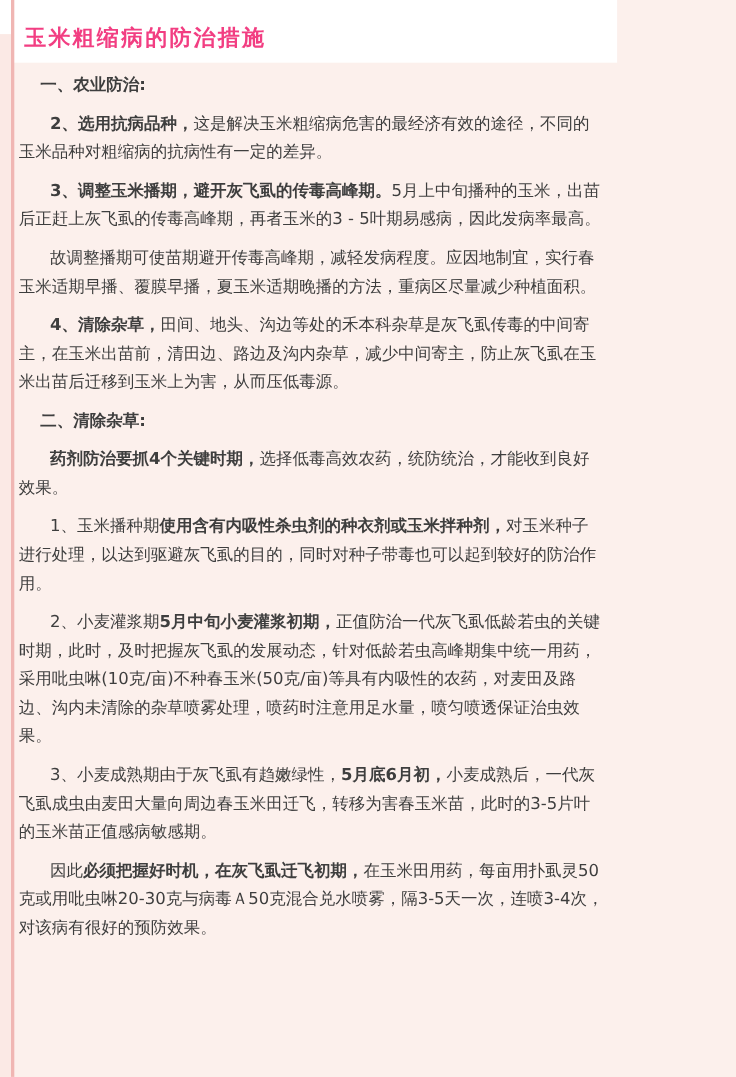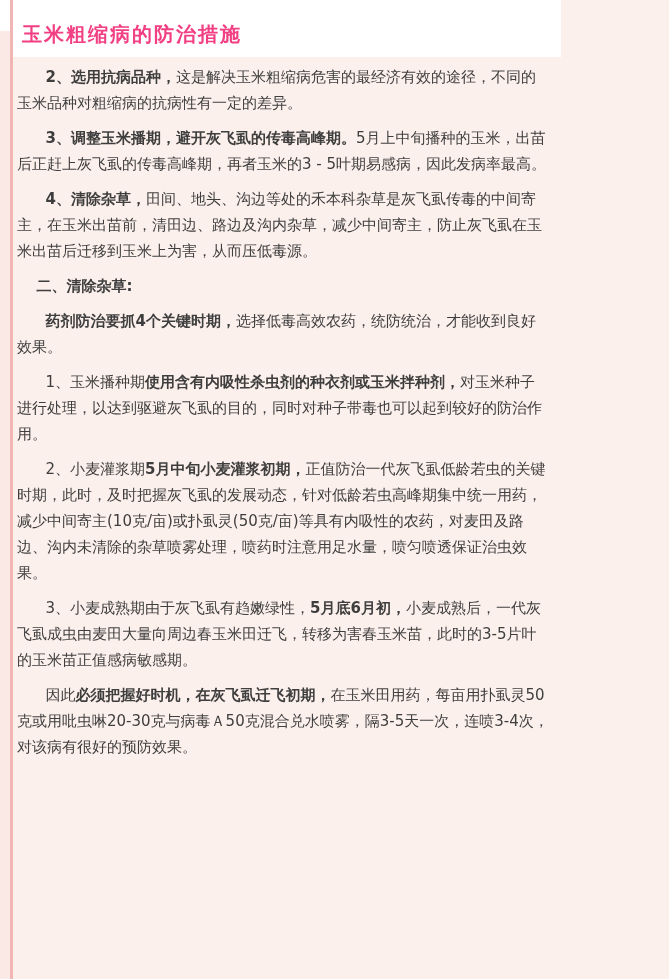--- a/index.html
+++ b/index.html
@@ -78,23 +78,25 @@
 </style>
 </head>
 <body>
 
 <div class="page">
   <div class="header-band"></div>
   <div class="gutter-pink"></div>
   <div class="vrule"></div>
   <h1 class="page-title">玉米粗缩病的防治措施</h1>
   <div class="article">
+      <p class="para heading"><span class="run bold">一、农业防治:</span></p>
       <p class="para"><span class="run bold">2、选用抗病品种，</span><span class="run">这是解决玉米粗缩病危害的最经济有效的途径，不同的玉米品种对粗缩病的抗病性有一定的差异。</span></p>
       <p class="para"><span class="run bold">3、调整玉米播期，避开灰飞虱的传毒高峰期。</span><span class="run">5月上中旬播种的玉米，出苗后正赶上灰飞虱的传毒高峰期，再者玉米的3 - 5叶期易感病，因此发病率最高。</span></p>
+      <p class="para"><span class="run">故调整播期可使苗期避开传毒高峰期，减轻发病程度。应因地制宜，实行春玉米适期早播、覆膜早播，夏玉米适期晚播的方法，重病区尽量减少种植面积。</span></p>
       <p class="para"><span class="run bold">4、清除杂草，</span><span class="run">田间、地头、沟边等处的禾本科杂草是灰飞虱传毒的中间寄主，在玉米出苗前，清田边、路边及沟内杂草，减少中间寄主，防止灰飞虱在玉米出苗后迁移到玉米上为害，从而压低毒源。</span></p>
       <p class="para heading"><span class="run bold">二、清除杂草:</span></p>
       <p class="para"><span class="run bold">药剂防治要抓4个关键时期，</span><span class="run">选择低毒高效农药，统防统治，才能收到良好效果。</span></p>
       <p class="para"><span class="run">1、玉米播种期</span><span class="run bold">使用含有内吸性杀虫剂的种衣剂或玉米拌种剂，</span><span class="run">对玉米种子进行处理，以达到驱避灰飞虱的目的，同时对种子带毒也可以起到较好的防治作用。</span></p>
-      <p class="para"><span class="run">2、小麦灌浆期</span><span class="run bold">5月中旬小麦灌浆初期，</span><span class="run">正值防治一代灰飞虱低龄若虫的关键时期，此时，及时把握灰飞虱的发展动态，针对低龄若虫高峰期集中统一用药，减少中间寄主(10克/亩)或扑虱灵(50克/亩)等具有内吸性的农药，对麦田及路边、沟内未清除的杂草喷雾处理，喷药时注意用足水量，喷匀喷透保证治虫效果。</span></p>
+      <p class="para"><span class="run">2、小麦灌浆期</span><span class="run bold">5月中旬小麦灌浆初期，</span><span class="run">正值防治一代灰飞虱低龄若虫的关键时期，此时，及时把握灰飞虱的发展动态，针对低龄若虫高峰期集中统一用药，采用吡虫啉(10克/亩)不种春玉米(50克/亩)等具有内吸性的农药，对麦田及路边、沟内未清除的杂草喷雾处理，喷药时注意用足水量，喷匀喷透保证治虫效果。</span></p>
       <p class="para"><span class="run">3、小麦成熟期由于灰飞虱有趋嫩绿性，</span><span class="run bold">5月底6月初，</span><span class="run">小麦成熟后，一代灰飞虱成虫由麦田大量向周边春玉米田迁飞，转移为害春玉米苗，此时的3-5片叶的玉米苗正值感病敏感期。</span></p>
       <p class="para"><span class="run">因此</span><span class="run bold">必须把握好时机，在灰飞虱迁飞初期，</span><span class="run">在玉米田用药，每亩用扑虱灵50克或用吡虫啉20-30克与病毒Ａ50克混合兑水喷雾，隔3-5天一次，连喷3-4次，对该病有很好的预防效果。</span></p>
     </div>
 </div>
 
 </body></html>

